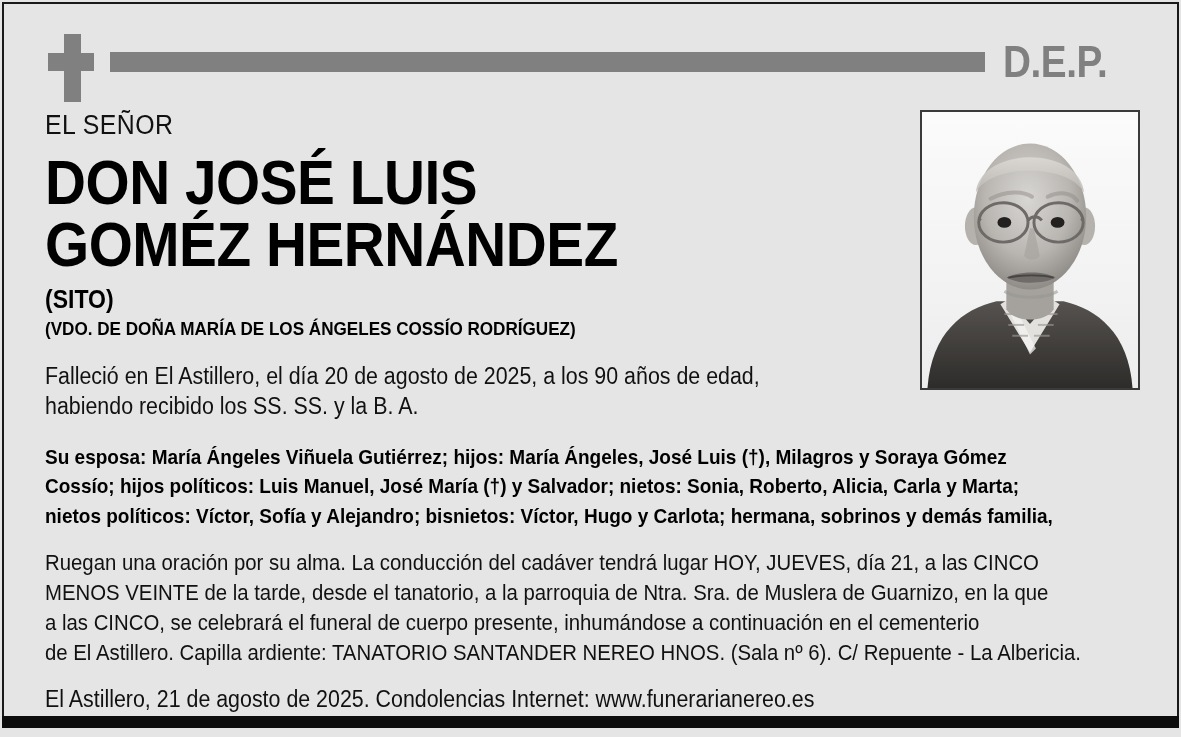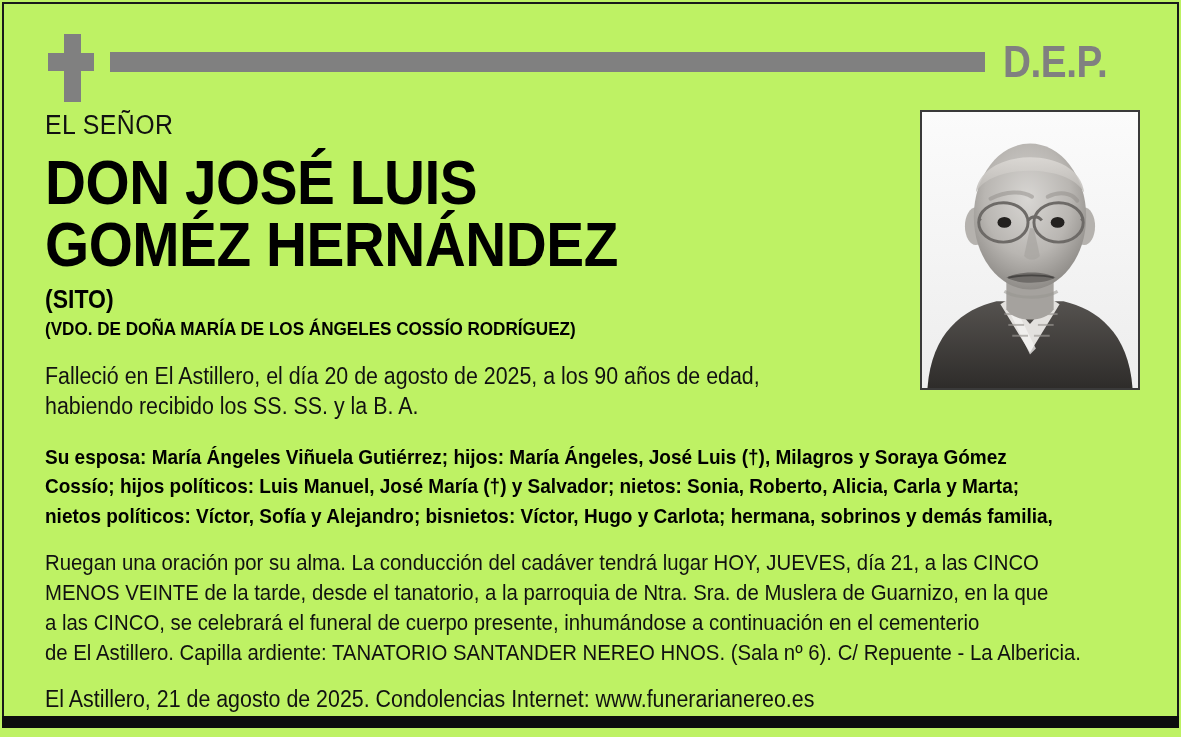--- a/index.html
+++ b/index.html
@@ -9,21 +9,21 @@
   }
   body {
     font-family: "Liberation Sans", sans-serif;
     -webkit-font-smoothing: antialiased;
   }
 
   #obituary {
     position: relative;
     width: 1181px;
     height: 737px;
-    background: #bef264;
+    background: #e5e5e5;
     box-sizing: border-box;
     overflow: hidden;
   }
 
   
   .frame-top {
     position: absolute;
     left: 2px; top: 2px;
     width: 1177px; height: 2px;
     background: #1a1a1a;

